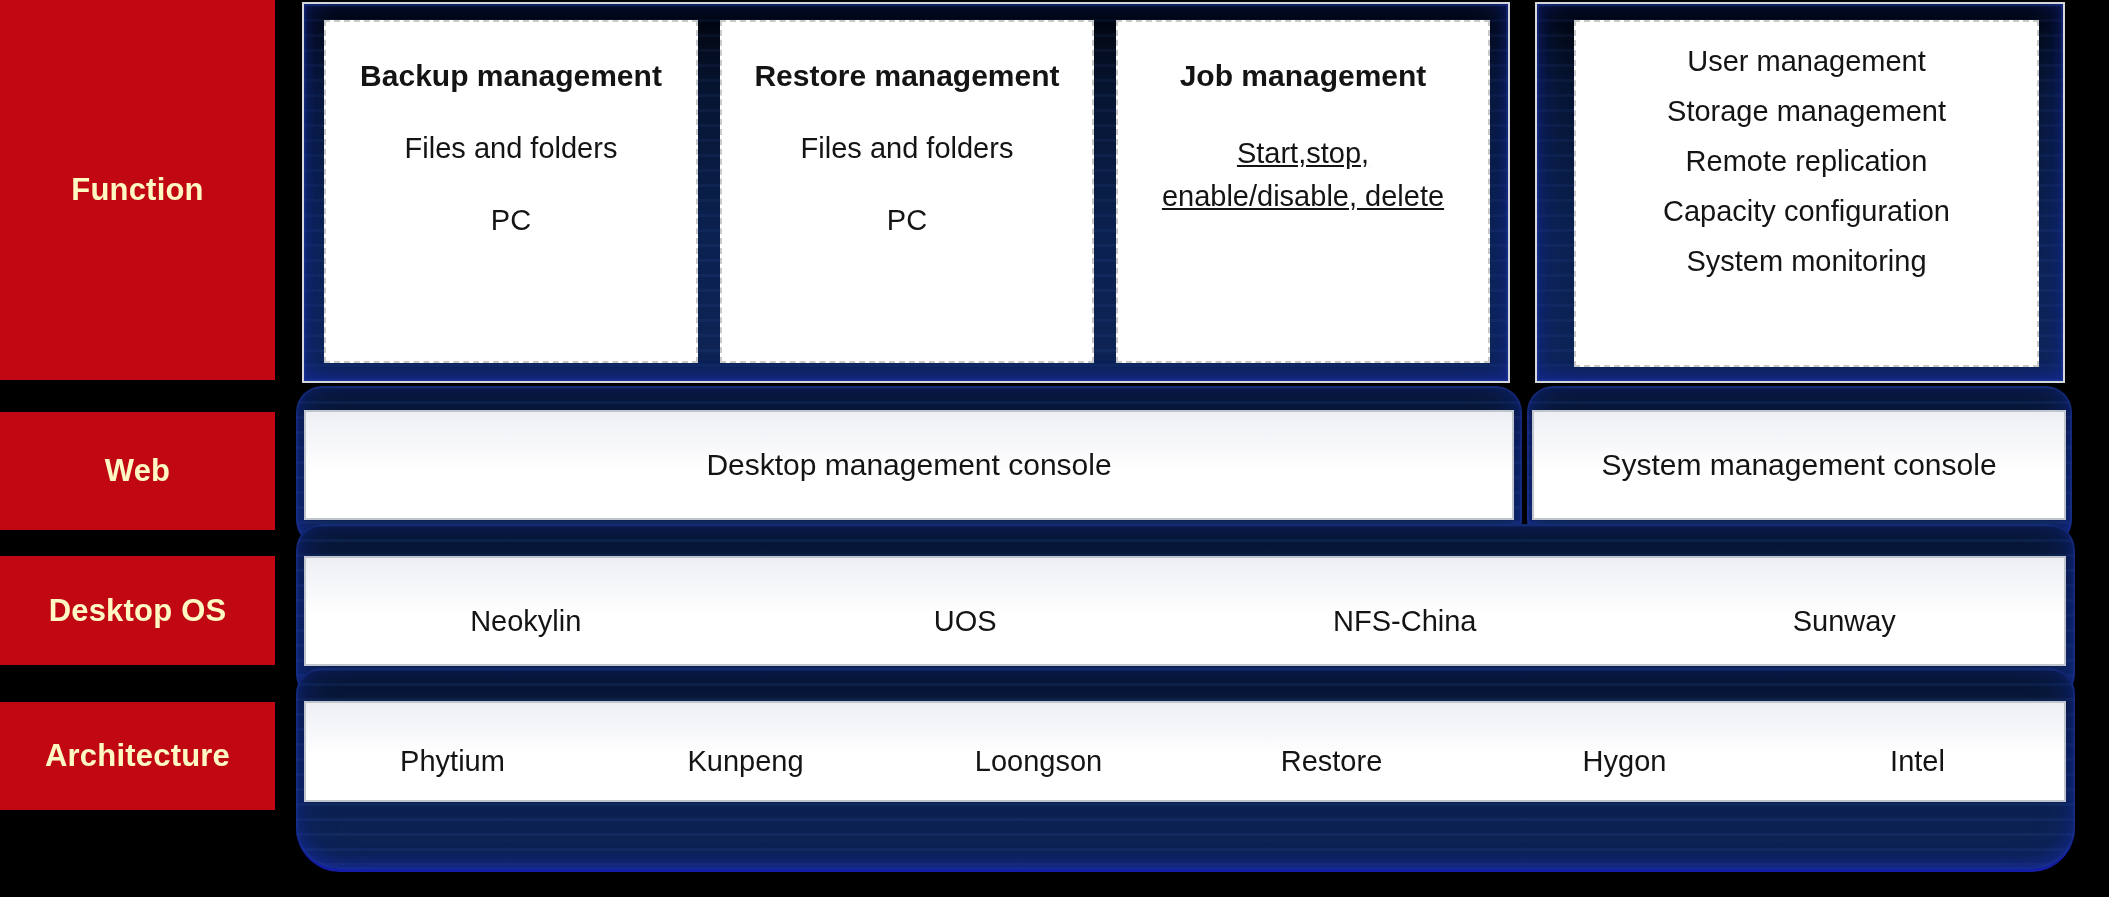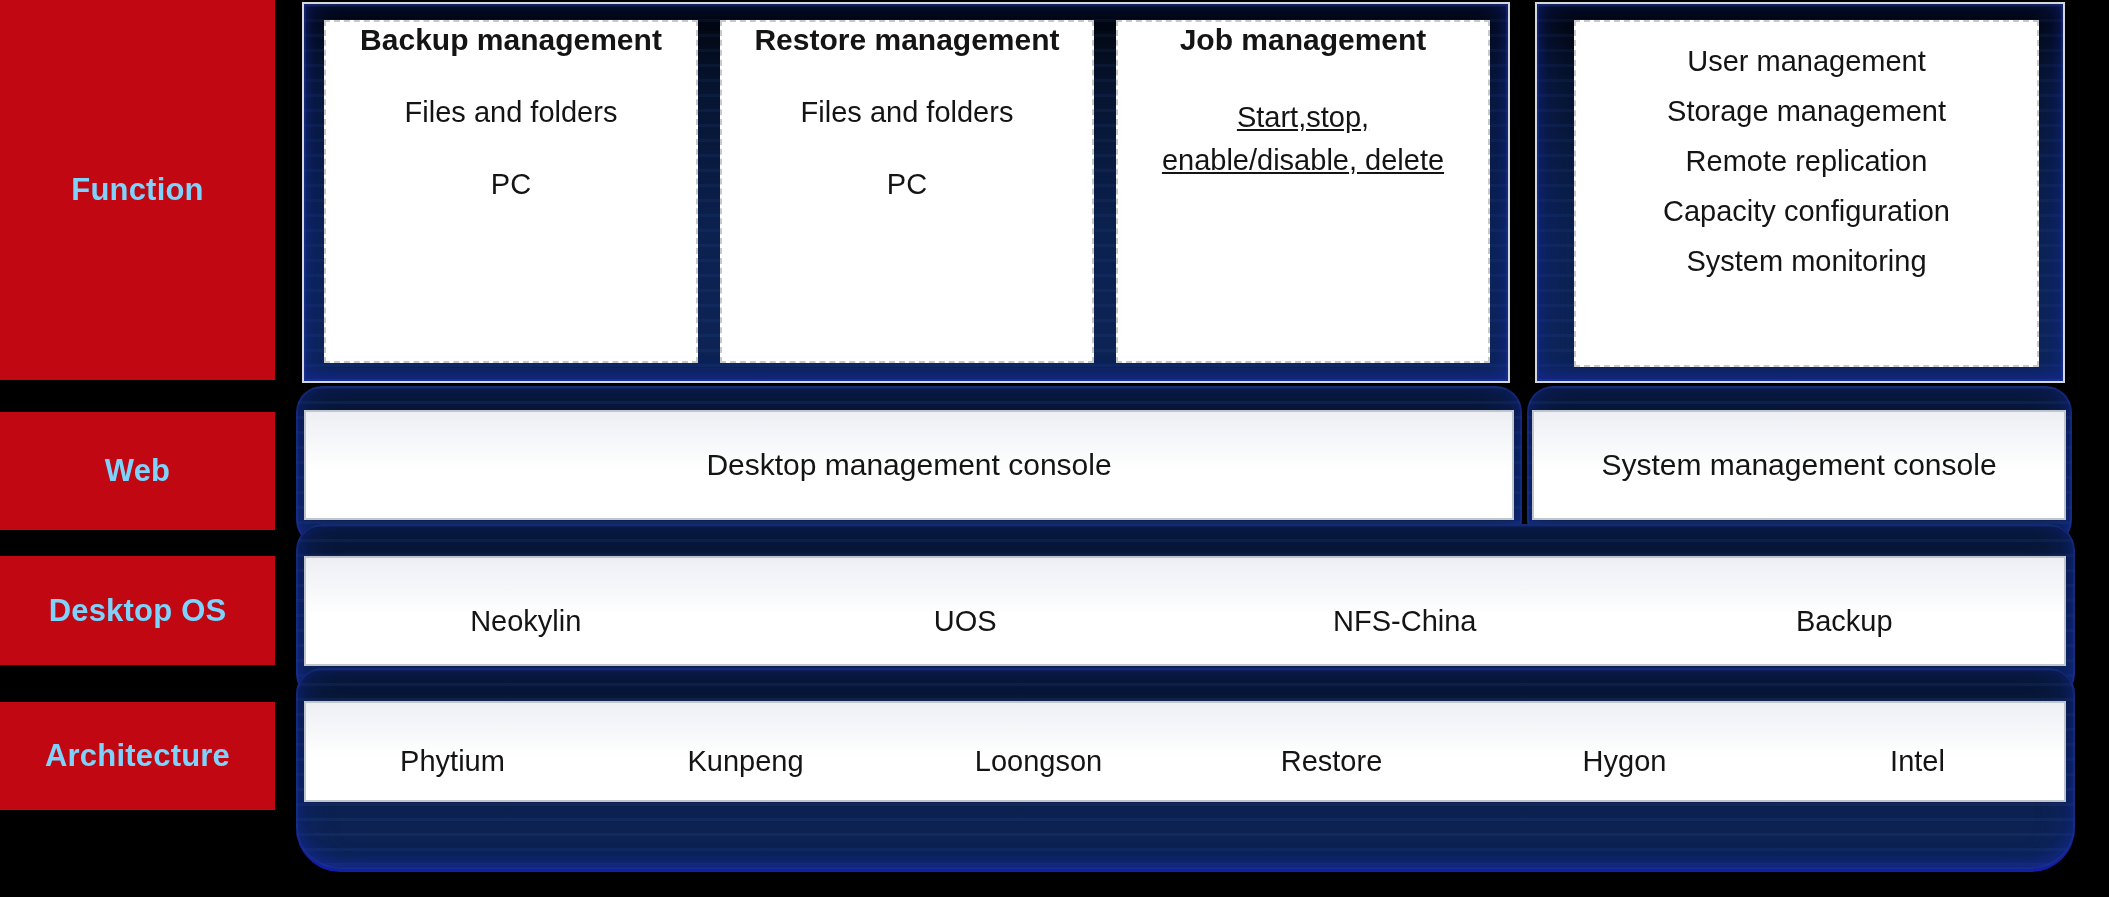--- a/index.html
+++ b/index.html
@@ -14,21 +14,21 @@
     overflow: hidden;
     color: #141414;
   }
 
   
   .red-label {
     position: absolute;
     left: 0;
     width: 275px;
     background: #c00712;
-    color: #7dd3fc;
+    color: #fef9c3;
     font-weight: bold;
     font-size: 31px;
     display: flex;
     align-items: center;
     justify-content: center;
     letter-spacing: 0.2px;
   }
   #red-function { top: 0;     height: 380px; }
   #red-web      { top: 412px; height: 118px; }
   #red-os       { top: 556px; height: 109px; }
@@ -79,21 +79,21 @@
   
   .fbox {
     flex: 1;
     background: #ffffff;
     border: 2px dashed #c9c9c9;
     display: flex;
     flex-direction: column;
     align-items: center;
     text-align: center;
   }
-  .fbox-title { font-size: 30px; font-weight: bold; line-height: 36px; }
+  .fbox-title { margin-top: 36px; font-size: 30px; font-weight: bold; line-height: 36px; }
   .fbox-line  { margin-top: 36px; font-size: 29px; line-height: 36px; }
   .fbox-multi { margin-top: 38px; font-size: 29px; line-height: 43px; white-space: pre-line; text-decoration: underline; }
 
   .fbox-right {
     width: 100%; height: 100%;
     background: #ffffff;
     border: 2px dashed #c9c9c9;
     display: flex;
     flex-direction: column;
     align-items: center;
@@ -163,21 +163,21 @@
   <div class="bar" id="bar-web-left">Desktop management console</div>
 
   <div class="tray" id="tray-web-right"></div>
   <div class="bar" id="bar-web-right">System management console</div>
 
   <div class="tray" id="tray-os"></div>
   <div class="bar" id="bar-os">
     <div class="cell">Neokylin</div>
     <div class="cell">UOS</div>
     <div class="cell">NFS-China</div>
-    <div class="cell">Backup</div>
+    <div class="cell">Sunway</div>
   </div>
 
   <div class="tray" id="tray-arch"></div>
   <div class="bar" id="bar-arch">
     <div class="cell">Phytium</div>
     <div class="cell">Kunpeng</div>
     <div class="cell">Loongson</div>
     <div class="cell">Restore</div>
     <div class="cell">Hygon</div>
     <div class="cell">Intel</div>

